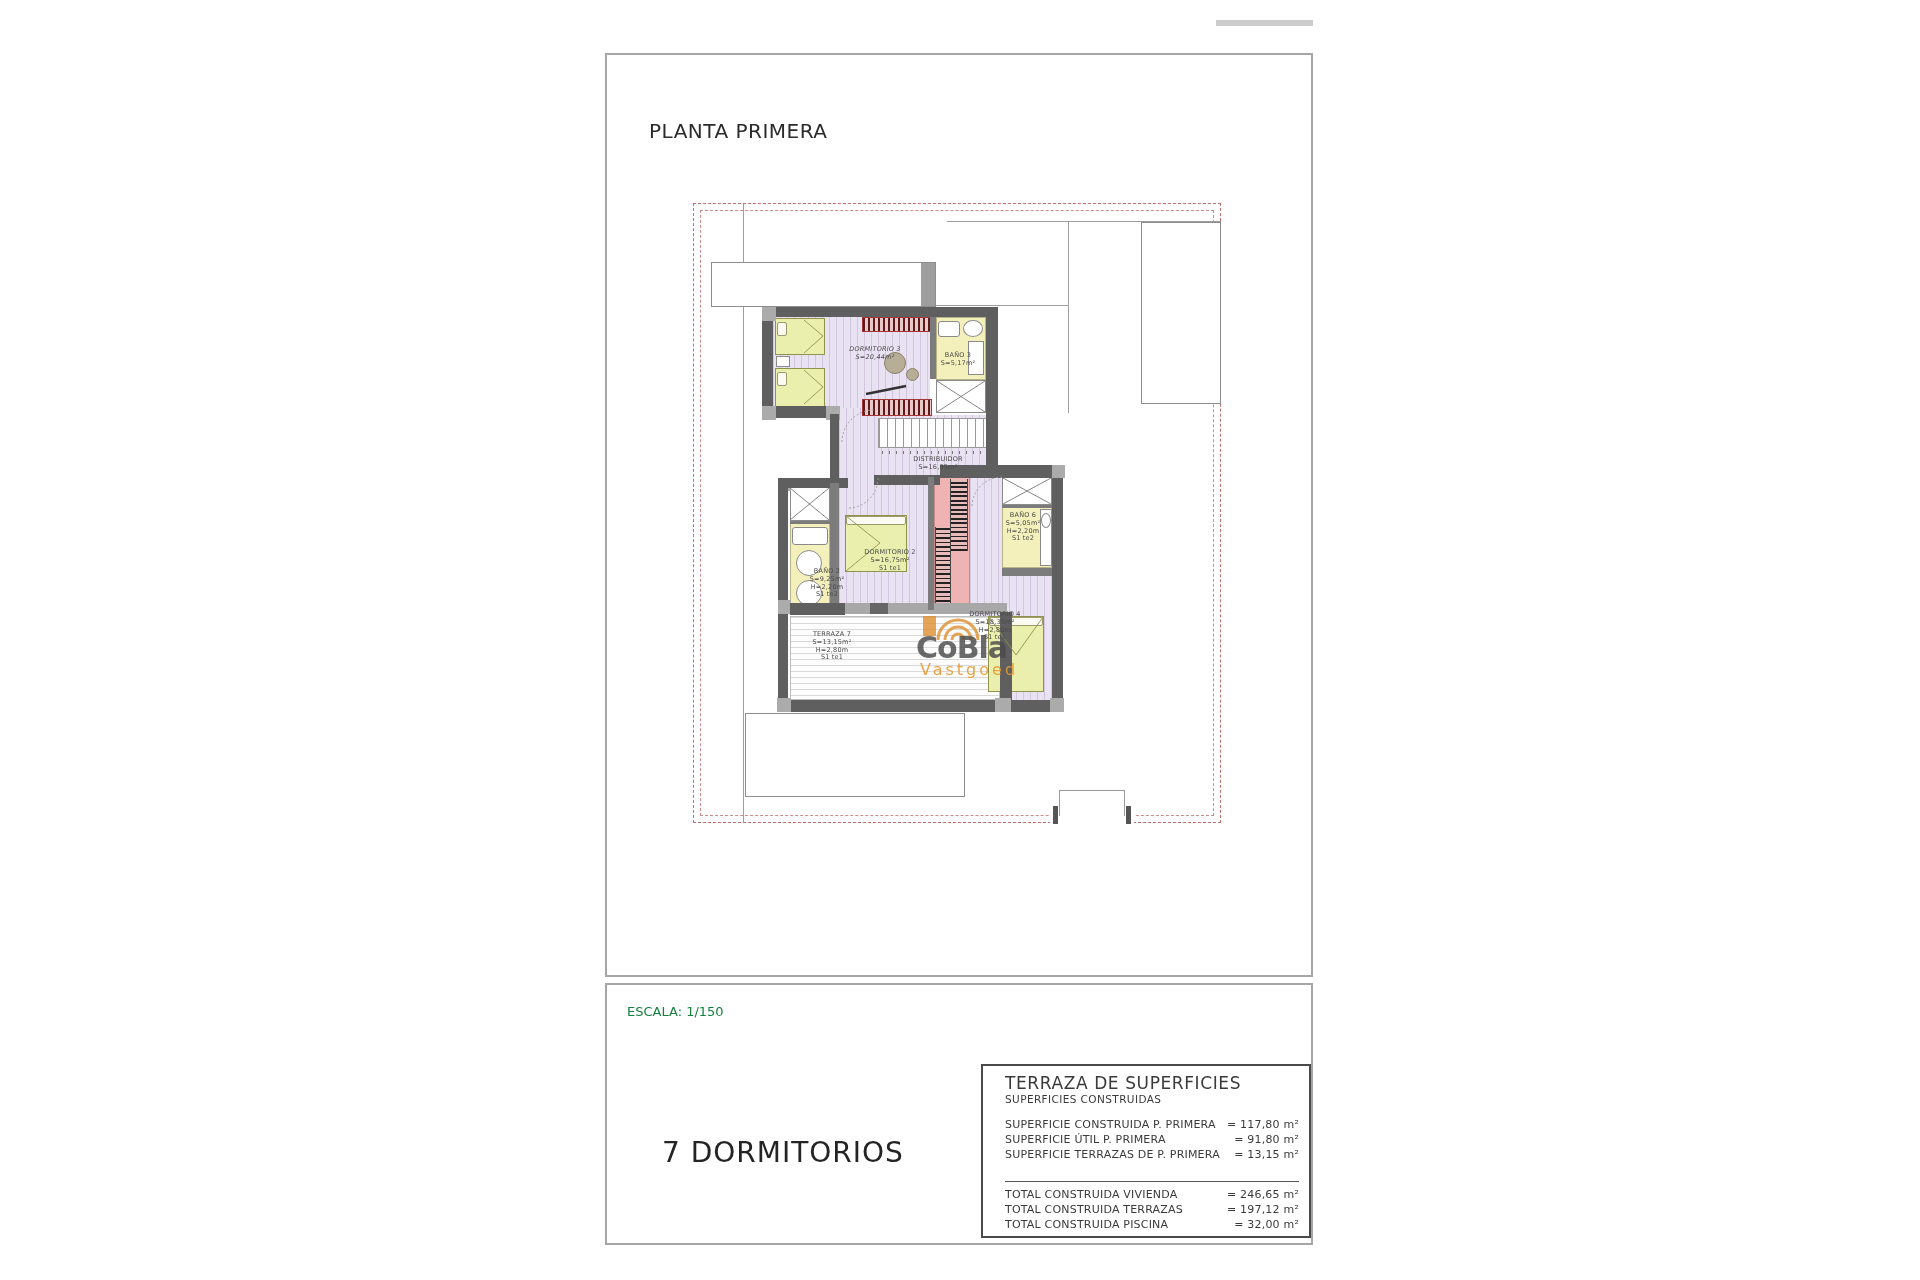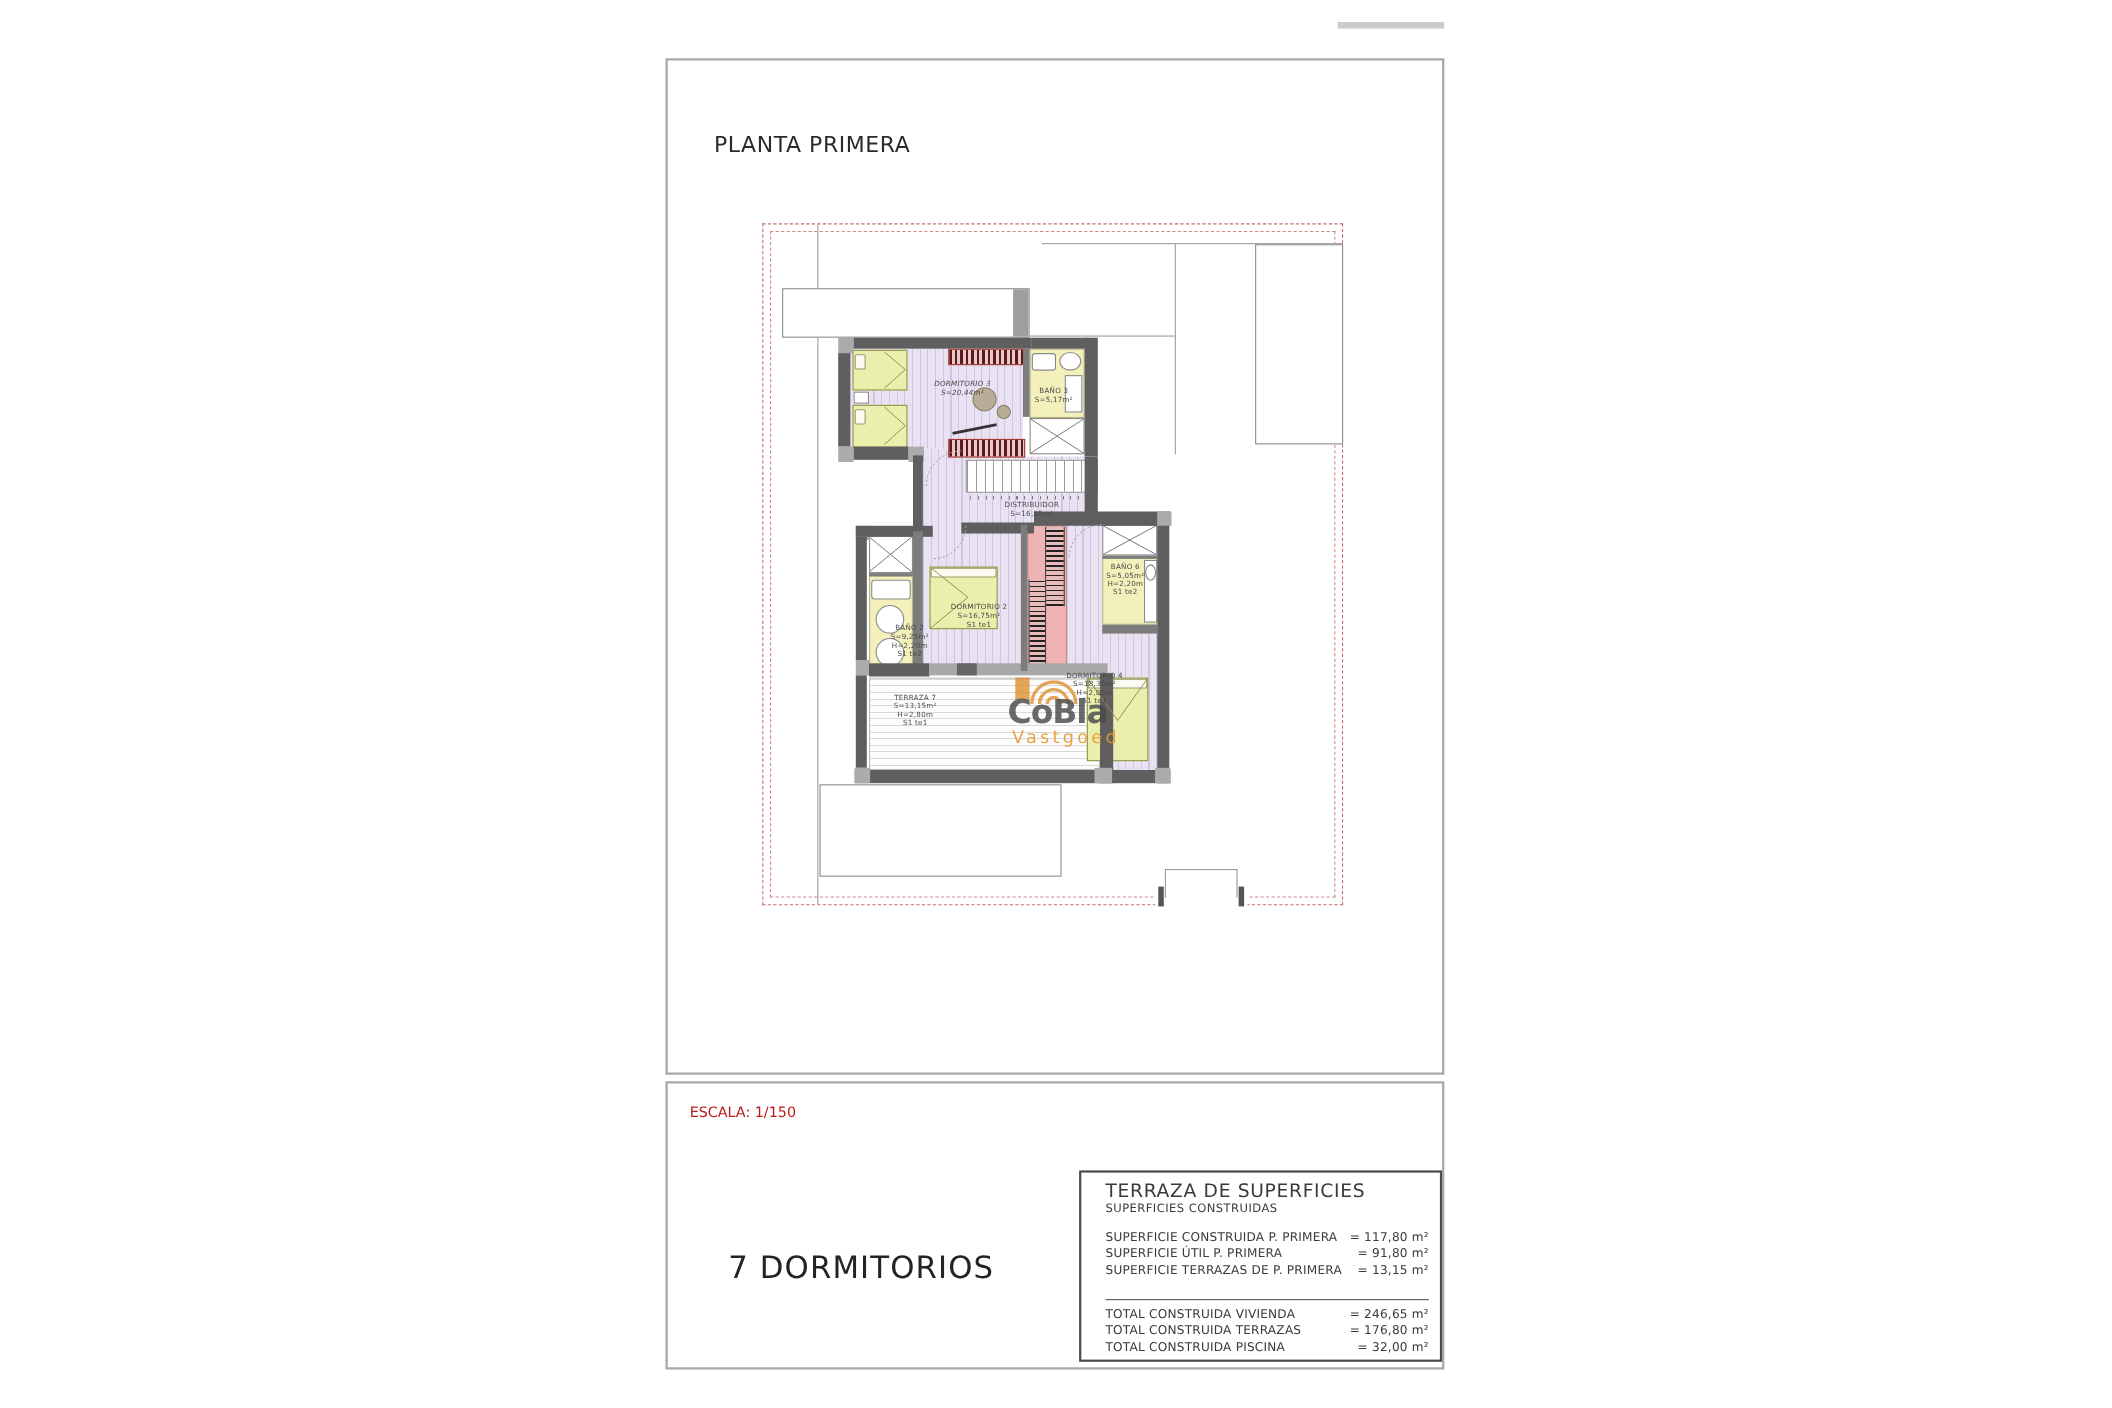--- a/index.html
+++ b/index.html
@@ -32,21 +32,21 @@
   .bed{position:absolute;background:#eaefae;border:1px solid #8f934c;box-sizing:border-box;}
   .pillow{position:absolute;background:#fbfbf2;border:1px solid #9b9b6e;box-sizing:border-box;border-radius:2px;}
   .fix{position:absolute;background:#fff;border:1px solid #8a8a8a;box-sizing:border-box;}
   .fix.round{border-radius:50%;}
   .shower{position:absolute;background:#fff;border:1px solid #8a8a8a;box-sizing:border-box;}
   .circle{position:absolute;background:#b8ae98;border:1px solid #8a8068;border-radius:50%;box-sizing:border-box;}
   
   .rlabel{position:absolute;font-size:6.5px;line-height:1.2;color:#4a4a4a;text-align:center;letter-spacing:0.2px;}
   
   .title{position:absolute;font-size:20px;letter-spacing:0.5px;color:#2b2b2b;}
-  .escala{position:absolute;font-size:13px;color:#b91c1c;}
+  .escala{position:absolute;font-size:13px;color:#15803d;}
   .bigrooms{position:absolute;font-size:28px;letter-spacing:1px;color:#242424;}
   
   .stable{position:absolute;border:2px solid #4a4a4a;background:#fff;box-sizing:border-box;
           padding:7px 10px 4px 22px;display:flex;flex-direction:column;}
   .stable .t1{font-size:17px;letter-spacing:0.6px;color:#3a3a3a;}
   .stable .t2{font-size:10.5px;letter-spacing:0.4px;color:#3a3a3a;margin-bottom:12px;}
   .trow{display:flex;justify-content:space-between;font-size:11px;color:#3a3a3a;line-height:15px;letter-spacing:0.2px;}
   .stable hr{width:100%;border:none;border-top:1px solid #555;margin:4px 0 5px 0;}
   .spacer{flex:1;}
   
@@ -261,21 +261,21 @@
         <span>= 13,15 m²</span>
     </div>
     <div class="spacer"></div>
     <hr>
     <div class="trow">
       <span>TOTAL CONSTRUIDA VIVIENDA</span>
         <span>= 246,65 m²</span>
     </div>
     <div class="trow">
       <span>TOTAL CONSTRUIDA TERRAZAS</span>
-        <span>= 176,80 m²</span>
+        <span>= 197,12 m²</span>
     </div>
     <div class="trow">
       <span>TOTAL CONSTRUIDA PISCINA</span>
         <span>= 32,00 m²</span>
     </div>
   </div>
 
 </div>
 
 </body></html>

